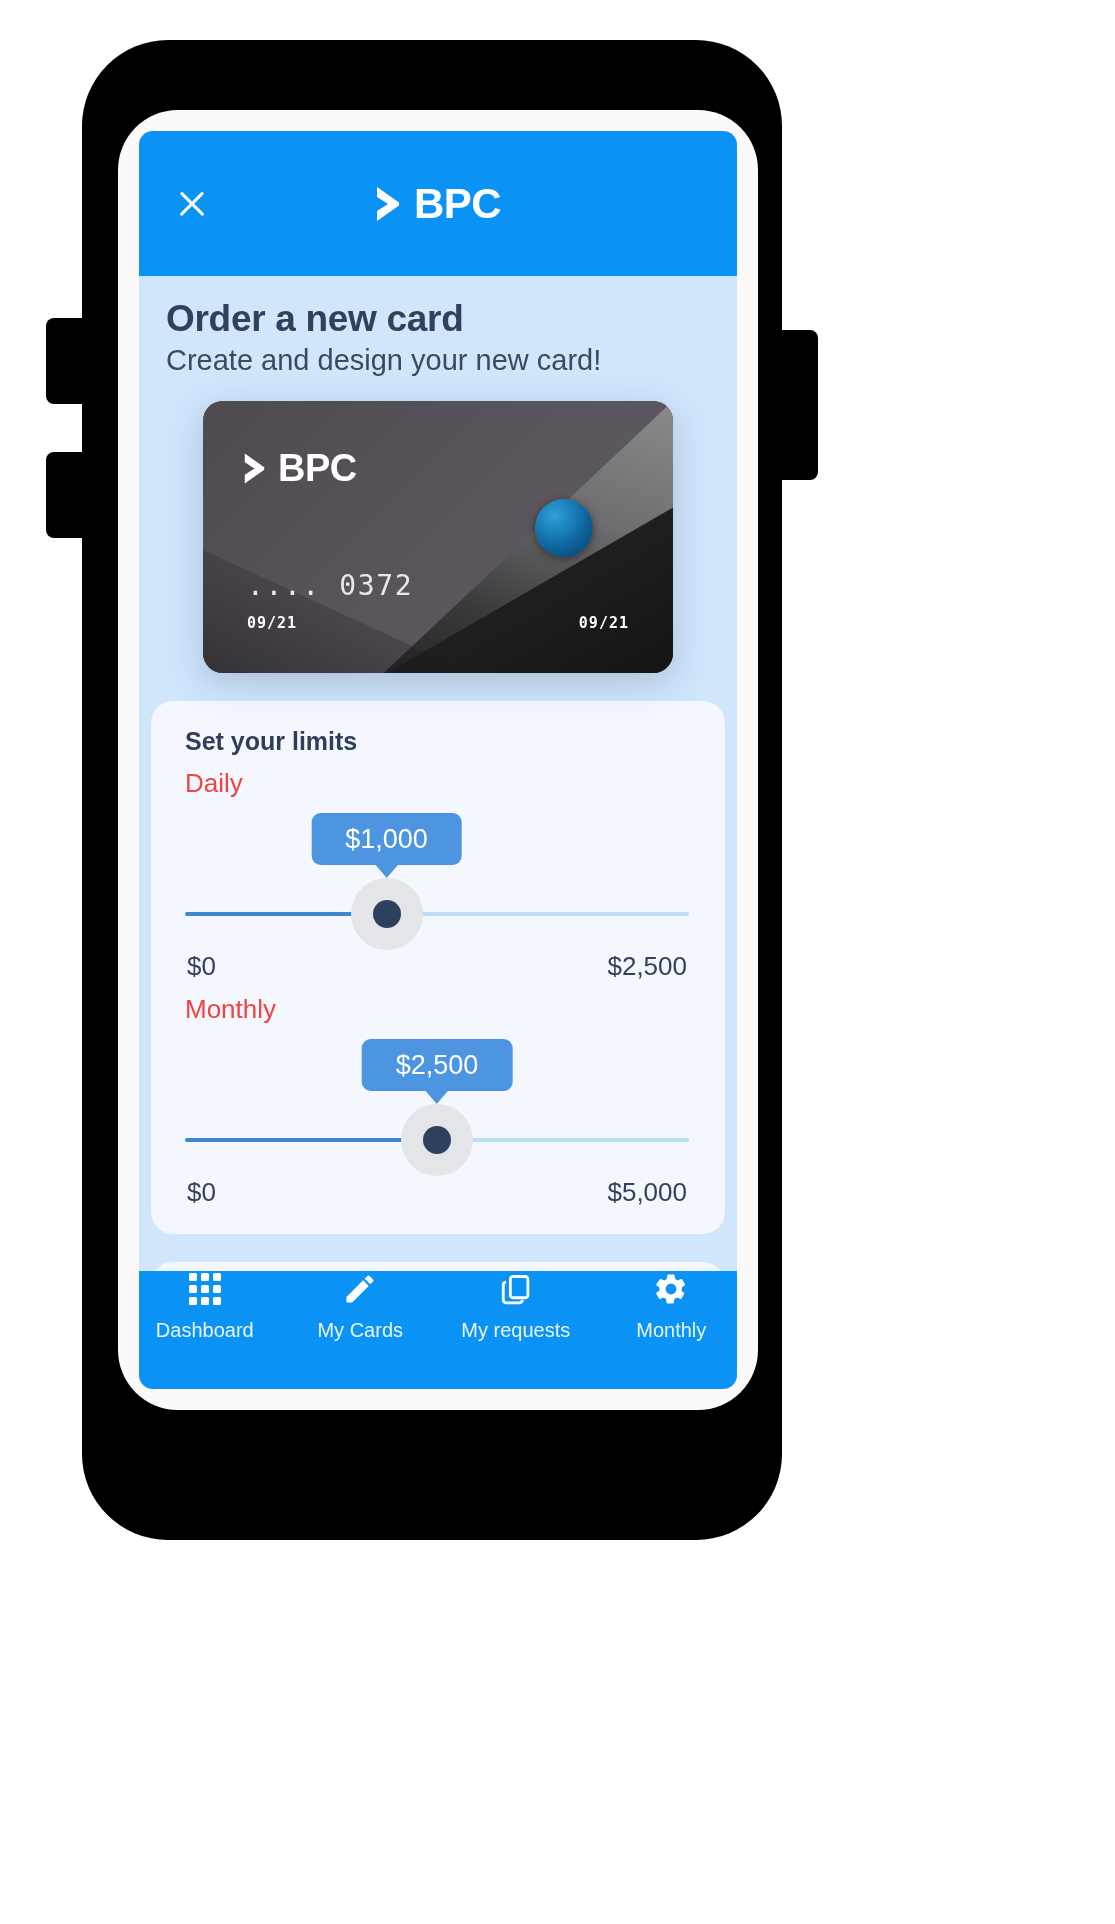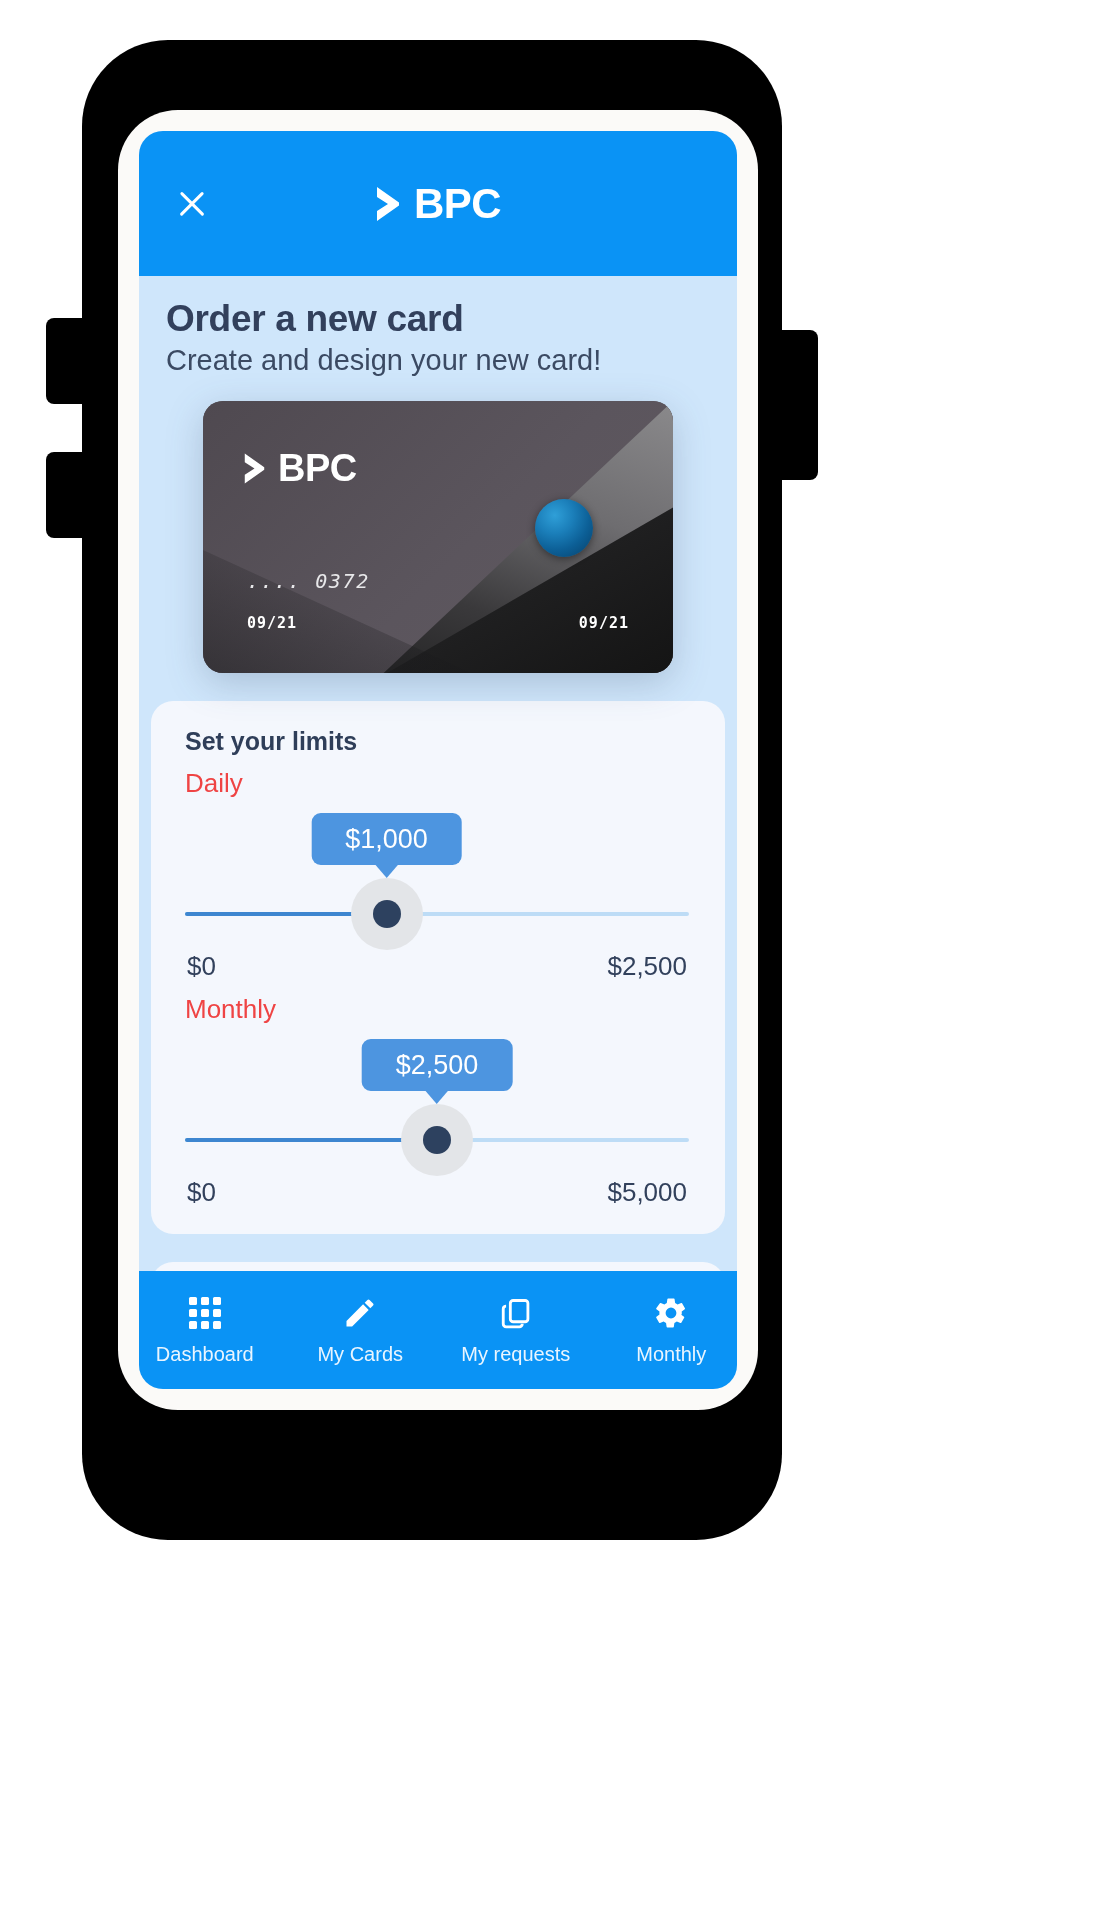--- a/index.html
+++ b/index.html
@@ -69,21 +69,21 @@
     border-radius: 60px;
   }
 
   
   .screen {
     position: absolute;
     left: 139px;
     top: 131px;
     width: 598px;
     height: 1258px;
-    border-radius: 24px;
+    border-radius: 14px;
     overflow: hidden;
     background: #cfe6fb;
     display: flex;
     flex-direction: column;
   }
 
   
   .appbar {
     position: relative;
     flex: 0 0 145px;
@@ -220,24 +220,23 @@
     gap: 12px;
   }
   .card-logo .chev-logo { width: 23px; height: 33px; }
   .card-logo .brand-text { font-size: 38px; }
 
   .card-number {
     position: absolute;
     left: 44px;
     top: 168px;
     font-family: "DejaVu Sans Mono", monospace;
-    font-size: 20px;
+    font-size: 28px;
     color: #e8e8ea;
     letter-spacing: 1.6px;
-    font-style: italic;
   }
   .card-dates {
     position: absolute;
     left: 44px;
     right: 44px;
     top: 213px;
     display: flex;
     justify-content: space-between;
     font-family: "DejaVu Sans Mono", monospace;
     font-size: 15px;
@@ -338,21 +337,21 @@
     font-size: 26px;
     color: #32415c;
     padding: 8px 2px 0;
   }
 
   
   .bottomnav {
     flex: 0 0 118px;
     background: #0a93f5;
     display: flex;
-    align-items: center;
+    align-items: flex-start;
     justify-content: space-around;
     padding: 0 8px;
     gap: 40px;
   }
   .nav-item {
     display: flex;
     flex-direction: column;
     align-items: center;
     gap: 12px;
     cursor: pointer;

